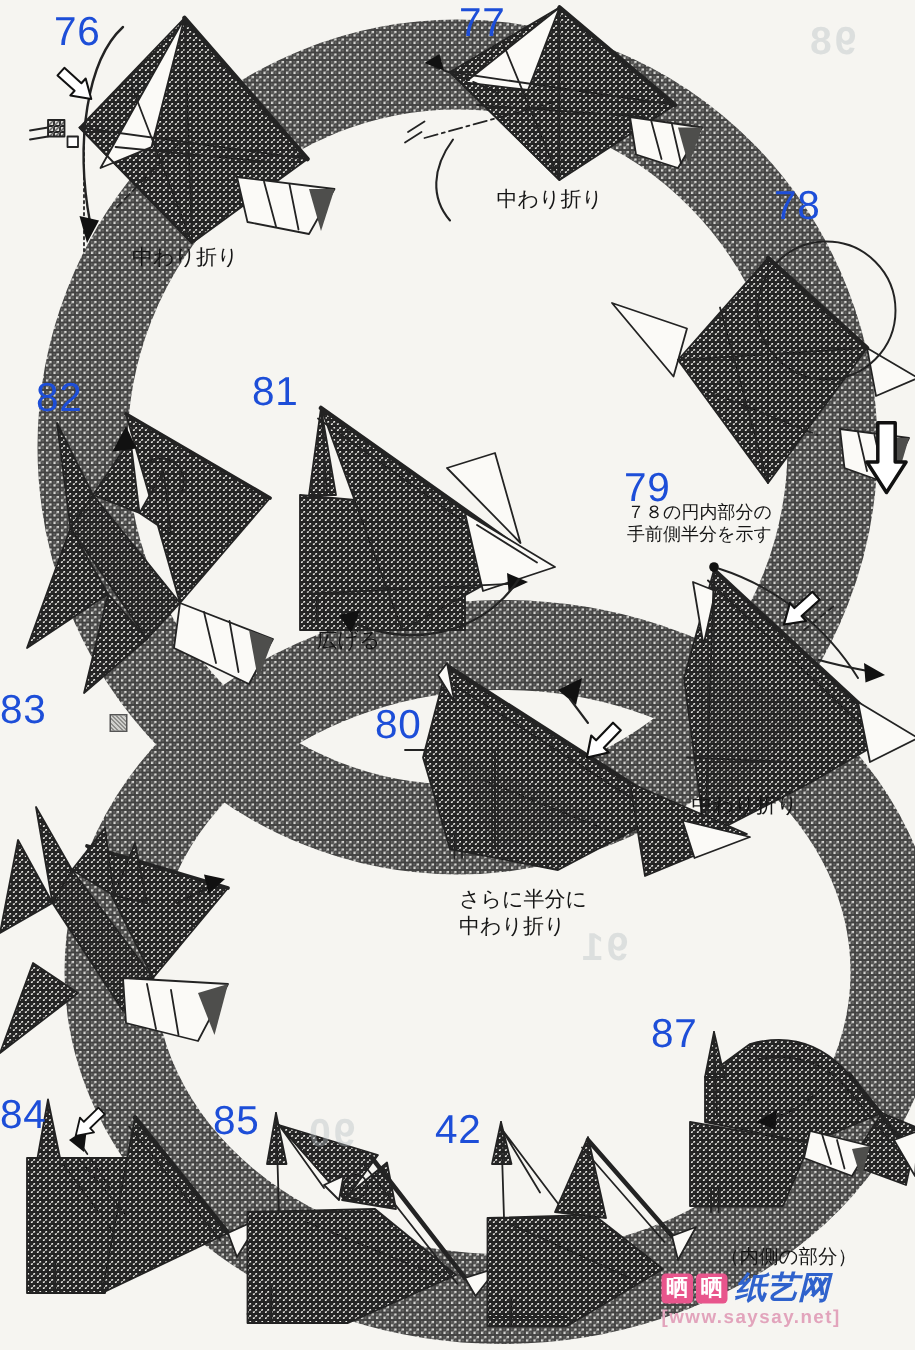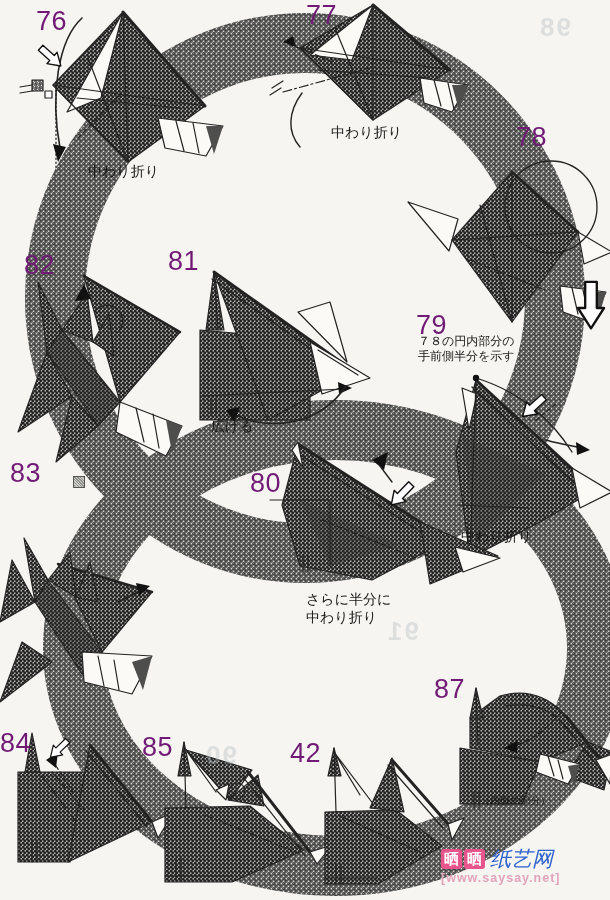--- a/index.html
+++ b/index.html
@@ -1,30 +1,30 @@
 <!DOCTYPE html>
 <html><head>
 <meta charset="utf-8">
 <style>
   html,body{margin:0;padding:0;}
   #page{position:relative;width:610px;height:900px;background:#f6f5f1;overflow:hidden;
         font-family:"Liberation Sans",sans-serif;color:#1b1b1b;}
   #art{position:absolute;left:0;top:0;}
-  .num{position:absolute;font-size:27px;font-weight:400;color:#701a75;letter-spacing:0.5px;}
+  .num{position:absolute;font-size:27px;font-weight:400;color:#1d4ed8;letter-spacing:0.5px;}
   .cap{position:absolute;font-size:14px;font-weight:normal;color:#161616;white-space:pre-line;line-height:1.25;}
   .cap.small{font-size:12px;}
   .swatch{display:inline-block;width:10px;height:10px;margin-right:3px;border:1px solid #555;
           background:repeating-linear-gradient(45deg,#cfcfcc 0 1px,#8f8f8c 1px 2px);}
   .ghost{position:absolute;font-size:26px;font-weight:bold;color:#b7bfc3;opacity:.4;
          transform:scaleX(-1);letter-spacing:2px;}
   .watermark{position:absolute;line-height:1.05;}
   .wm-line1{display:flex;align-items:center;}
   .wm-block{display:inline-block;background:#e8558c;color:#fff;font-weight:bold;font-size:15px;
             padding:2px 3px;border-radius:3px;margin-right:2px;}
-  .wm-suffix{color:#2f62cc;font-weight:normal;font-style:italic;font-size:21px;margin-left:3px;}
+  .wm-suffix{color:#2f62cc;font-weight:bold;font-style:italic;font-size:21px;margin-left:3px;}
   .wm-url{color:#e2a4bc;font-weight:bold;font-size:12.5px;letter-spacing:1px;margin-top:2px;}
 </style>
 </head>
 <body>
 
 <div id="page">
 
   <svg id="art" width="610" height="900" viewBox="0 0 610 900" stroke="#232323" stroke-width="1.2" fill="none" stroke-linejoin="round" stroke-linecap="round">
     <defs>
       <pattern id="ht" width="4" height="4" patternUnits="userSpaceOnUse">
@@ -254,38 +254,38 @@
   <span class="ghost" style="left:204px;top:740px">90</span>
   <span class="ghost" style="left:386px;top:616px">91</span>
 
   <div class="num" style="left:36px;top:6px">76</div>
   <div class="num" style="left:306px;top:0px">77</div>
   <div class="num" style="left:516px;top:122px">78</div>
   <div class="num" style="left:416px;top:310px">79</div>
   <div class="num" style="left:250px;top:468px">80</div>
   <div class="num" style="left:168px;top:246px">81</div>
   <div class="num" style="left:24px;top:250px">82</div>
-  <div class="num" style="left:10px;top:458px">83</div>
+  <div class="num" style="left:0px;top:458px">83</div>
   <div class="num" style="left:0px;top:728px">84</div>
   <div class="num" style="left:142px;top:732px">85</div>
   <div class="num" style="left:290px;top:738px">42</div>
   <div class="num" style="left:434px;top:674px">87</div>
 
   <div class="cap" style="left:88px;top:163px">中わり折り</div>
   <div class="cap" style="left:331px;top:124px">中わり折り</div>
   <div class="cap small" style="left:418px;top:334px">７８の円内部分の
 手前側半分を示す</div>
   <div class="cap" style="left:461px;top:528px">中わり折り</div>
   <div class="cap" style="left:306px;top:591px">さらに半分に
 中わり折り</div>
   <div class="cap" style="left:211px;top:418px">広げる</div>
   <div class="cap small" style="left:73px;top:461px">
     <span class="swatch"></span>
   </div>
-  <div class="cap" style="left:480px;top:795px;font-size:10px">（内側の部分）</div>
+  <div class="cap" style="left:480px;top:830px;font-size:13px">（内側の部分）</div>
 
   <div class="watermark" style="left:441px;top:848px">
     <div class="wm-line1">
       <span class="wm-block">晒</span>
       <span class="wm-block">晒</span>
       <span class="wm-suffix">纸艺网</span>
     </div>
     <div class="wm-url">[www.saysay.net]</div>
   </div>
 

